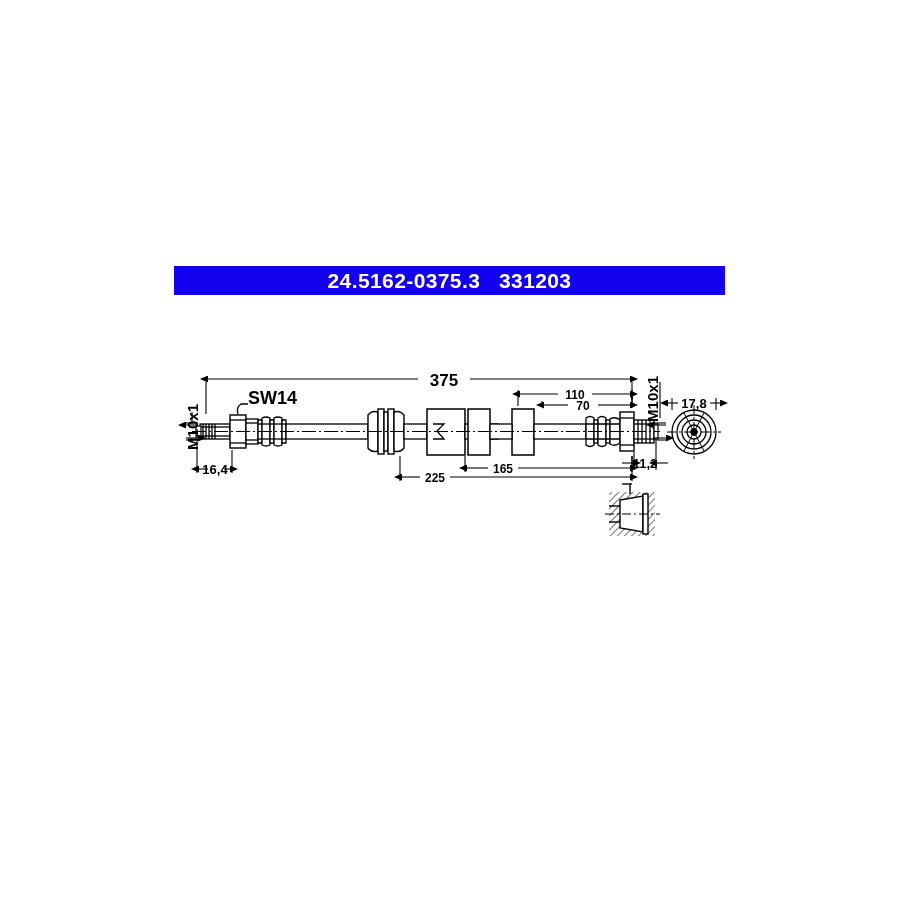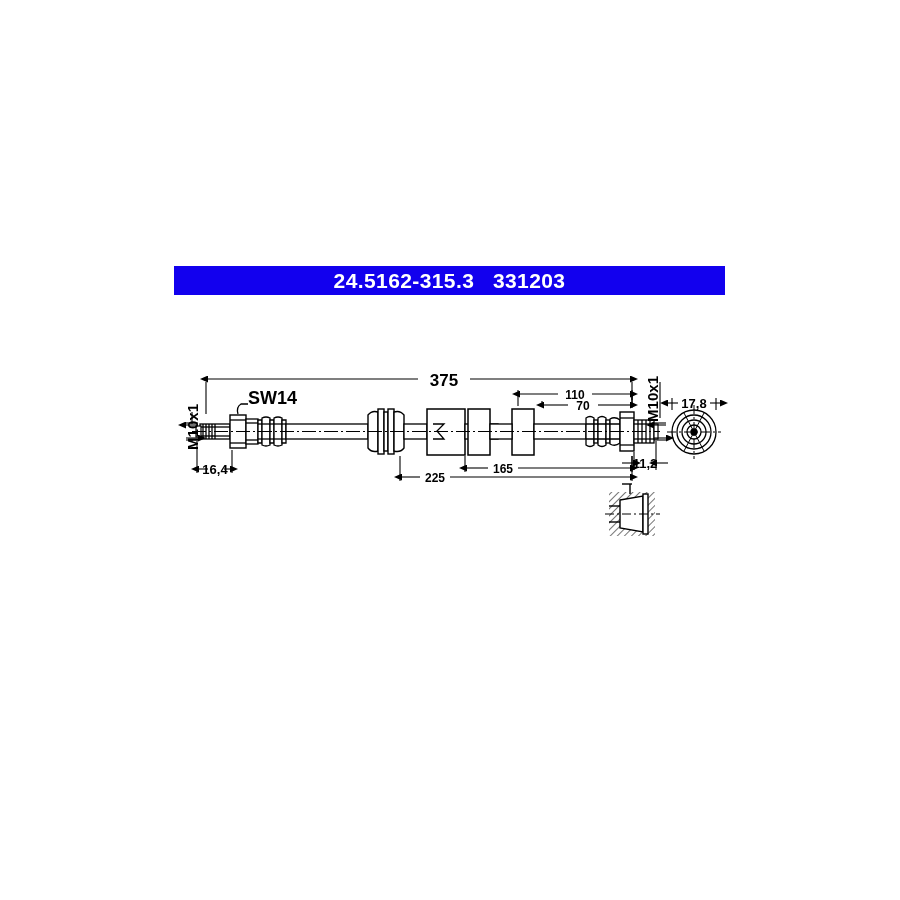--- a/index.html
+++ b/index.html
@@ -56,21 +56,21 @@
     font-weight: bold;
     fill: #000000;
   }
 </style>
 </head>
 <body>
 
 <div id="sheet">
 
   <div id="title-bar">
-    <span class="title-text">24.5162-315.3   331203</span>
+    <span class="title-text">24.5162-0375.3   331203</span>
   </div>
 
   <div id="drawing">
     <svg width="900" height="900" viewBox="0 0 900 900">
 
       <defs>
         <marker id="arrL" markerWidth="9" markerHeight="7" refX="8" refY="3.5" orient="auto" markerUnits="userSpaceOnUse">
           <path d="M8,0 L8,7 L0,3.5 z" fill="#000"></path>
         </marker>
         <marker id="arrR" markerWidth="9" markerHeight="7" refX="1" refY="3.5" orient="auto" markerUnits="userSpaceOnUse">

